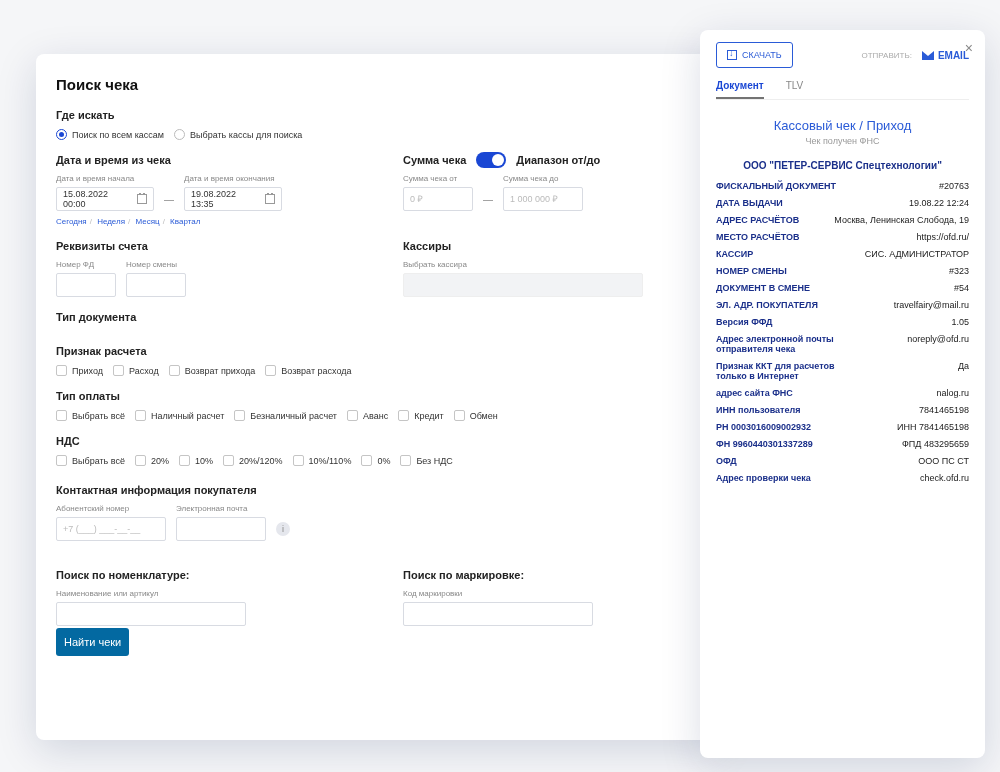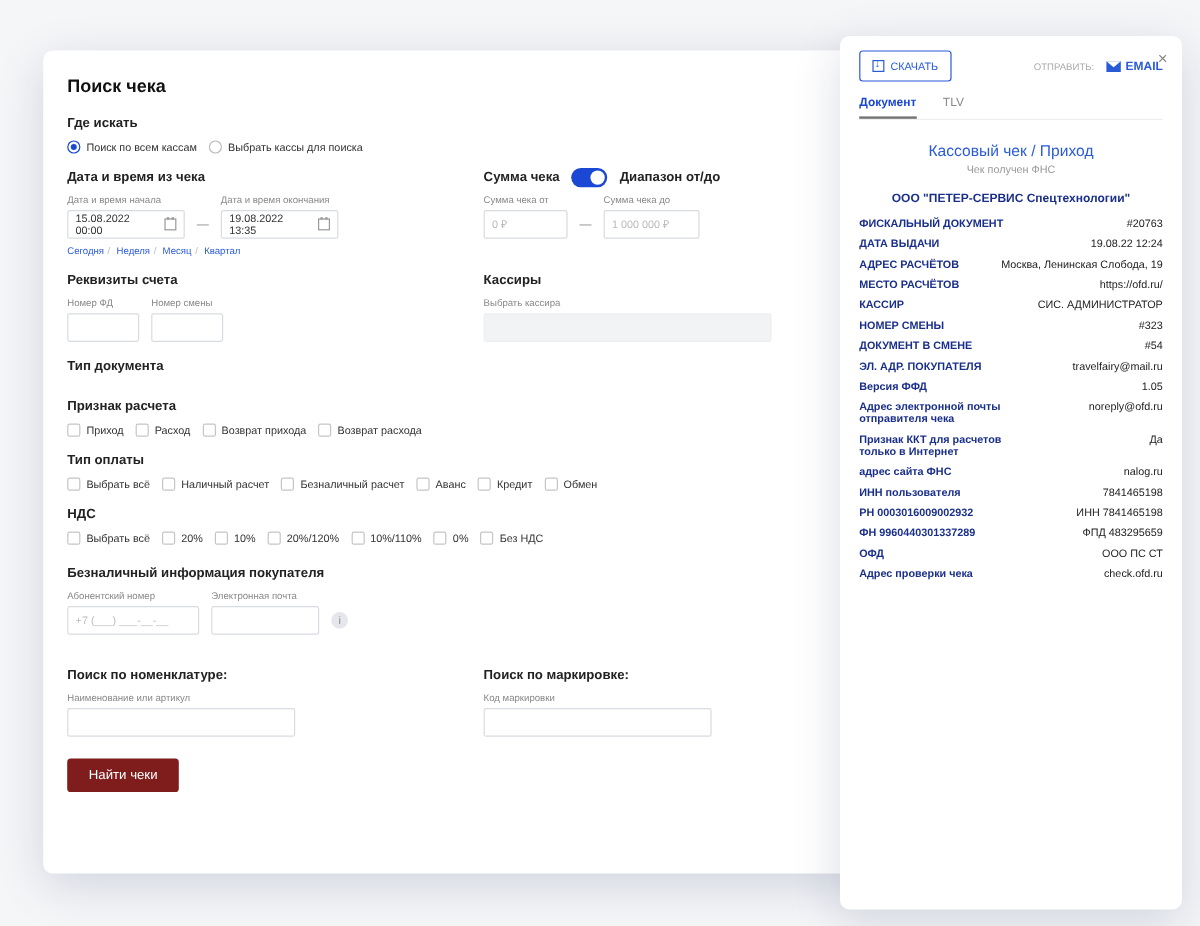--- a/index.html
+++ b/index.html
@@ -1,18 +1,18 @@
 <!DOCTYPE html>
 <html><head>
 <meta charset="utf-8">
 <style>
 *{box-sizing:border-box;margin:0;padding:0;font-family:Arial,sans-serif}
 body{background:#f5f6f8;width:1000px;height:772px;position:relative;overflow:hidden}
 .shadow{position:absolute;border-radius:8px;box-shadow:0 10px 40px rgba(0,30,80,.15)}
-.main-panel{left:36px;top:42px;width:683px;height:686px;background:#fff;padding:22px 20px}
+.main-panel{left:36px;top:54px;width:683px;height:686px;background:#fff;padding:22px 20px}
 .side-panel{right:15px;top:30px;width:285px;height:728px;background:#fff;padding:12px 16px}
 h1{font-size:15px;font-weight:700;color:#111;margin-bottom:16px}
 .section-title{font-size:11px;font-weight:700;color:#222;margin-bottom:8px;margin-top:14px}
 .small-label{font-size:8px;color:#888;margin-bottom:4px;display:block}
 .row{display:flex;align-items:center;gap:10px;flex-wrap:wrap}
 .radio,.checkbox{display:flex;align-items:center;gap:5px;font-size:9px;color:#333;cursor:pointer}
 .radio-dot{width:11px;height:11px;border-radius:50%;border:1px solid #bbb;display:inline-block;position:relative}
 .radio-dot.active{border-color:#1a47d4}
 .radio-dot.active::after{content:"";position:absolute;width:5px;height:5px;background:#1a47d4;border-radius:50%;top:2px;left:2px}
 .chk{width:11px;height:11px;border:1px solid #c5c5c5;border-radius:2px;display:inline-block}
@@ -23,21 +23,21 @@
 .links{font-size:8px;color:#2a5bd7;margin-top:6px}
 .links span{cursor:pointer}
 .links .sep{color:#bbb;margin:0 3px}
 .select-like{border:1px solid #d8dbe2;border-radius:2px;height:26px;padding:0 8px;font-size:9px;color:#333;display:flex;align-items:center;justify-content:space-between;width:210px}
 .toggle{width:30px;height:16px;background:#1a47d4;border-radius:8px;position:relative;display:inline-block}
 .toggle::after{content:"";width:12px;height:12px;background:#fff;border-radius:50%;position:absolute;top:2px;right:2px}
 .two-col{display:flex;gap:17px}
 .col-l{flex:0 0 330px}
 .col-r{flex:1}
 .disabled-input{border:1px solid #eee;background:#f2f3f5;border-radius:2px;height:24px;width:240px}
-.btn-primary{background:#7f1d1d;color:#fff;border:none;border-radius:3px;padding:8px 18px;font-size:11px;cursor:pointer;margin-top:18px}
+.btn-primary{background:#0369a1;color:#fff;border:none;border-radius:3px;padding:8px 8px;font-size:11px;cursor:pointer;margin-top:2px}
 .close-x{position:absolute;top:10px;right:12px;font-size:14px;color:#888;cursor:pointer}
 .dl-btn{border:1px solid #2a5bd7;color:#2a5bd7;border-radius:3px;padding:7px 10px;font-size:9px;display:inline-flex;align-items:center;gap:5px;cursor:pointer}
 .send-label{font-size:8px;color:#aaa;margin-left:auto}
 .email-link{color:#2a5bd7;font-size:10px;font-weight:700;display:inline-flex;align-items:center;gap:4px;cursor:pointer}
 .email-icon{width:12px;height:9px;background:#2a5bd7;display:inline-block;position:relative}
 .email-icon::after{content:"";position:absolute;border-left:6px solid transparent;border-right:6px solid transparent;border-top:5px solid #fff;top:0;left:0}
 .tabs{display:flex;gap:22px;margin-top:12px;border-bottom:1px solid #eee}
 .tab{font-size:10px;color:#888;padding-bottom:6px;cursor:pointer}
 .tab.active{color:#1a47d4;border-bottom:2px solid #737373;font-weight:600}
 .receipt-title{text-align:center;color:#2a5bd7;font-size:13px;margin-top:18px}
@@ -214,21 +214,21 @@
       <label class="checkbox">
         <span class="chk"></span>
         <span>0%</span>
       </label>
       <label class="checkbox">
         <span class="chk"></span>
         <span>Без НДС</span>
       </label>
     </div>
 
-  <div class="section-title" style="margin-top:18px">Безналичный информация покупателя</div>
+  <div class="section-title" style="margin-top:18px">Контактная информация покупателя</div>
   <div class="row">
     <div class="input-group">
         <span class="small-label">Абонентский номер</span>
         <input class="input" style="width: 110px;" placeholder="+7 (___) ___-__-__">
       </div>
     <div class="input-group">
         <span class="small-label">Электронная почта</span>
       <div class="row">
           <input class="input" style="width: 90px;">
           <span class="info-icon">i</span>

